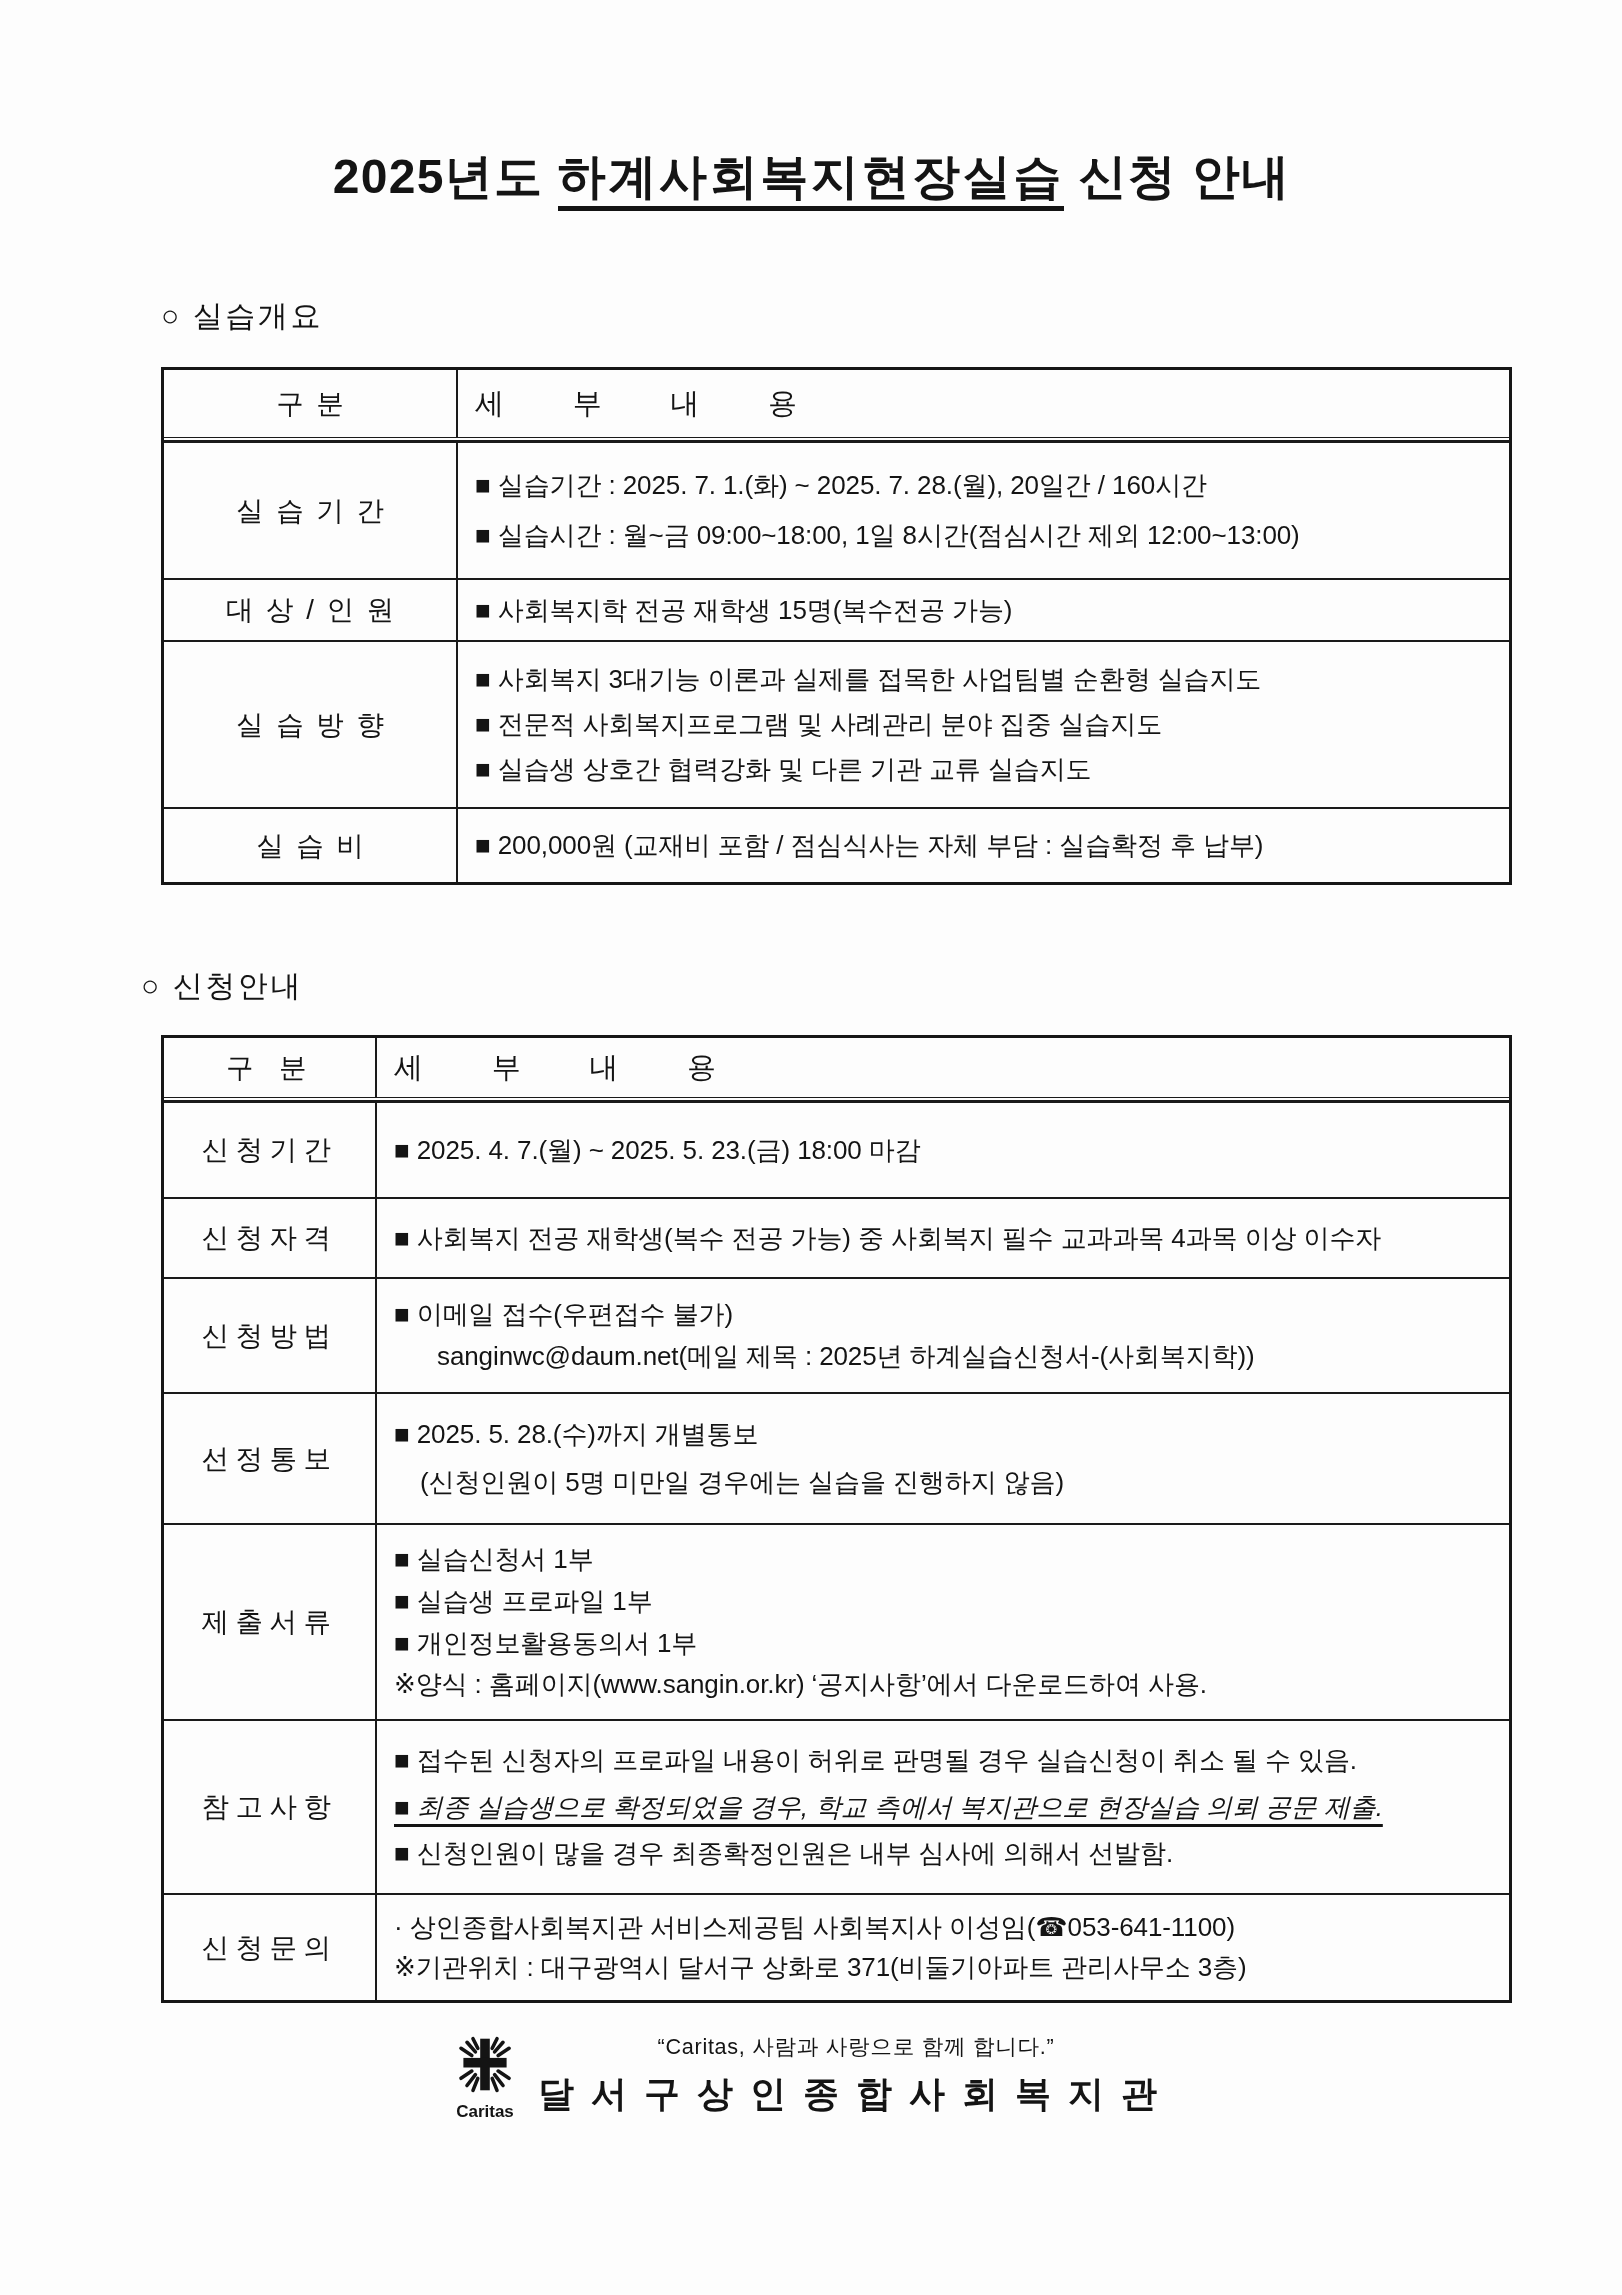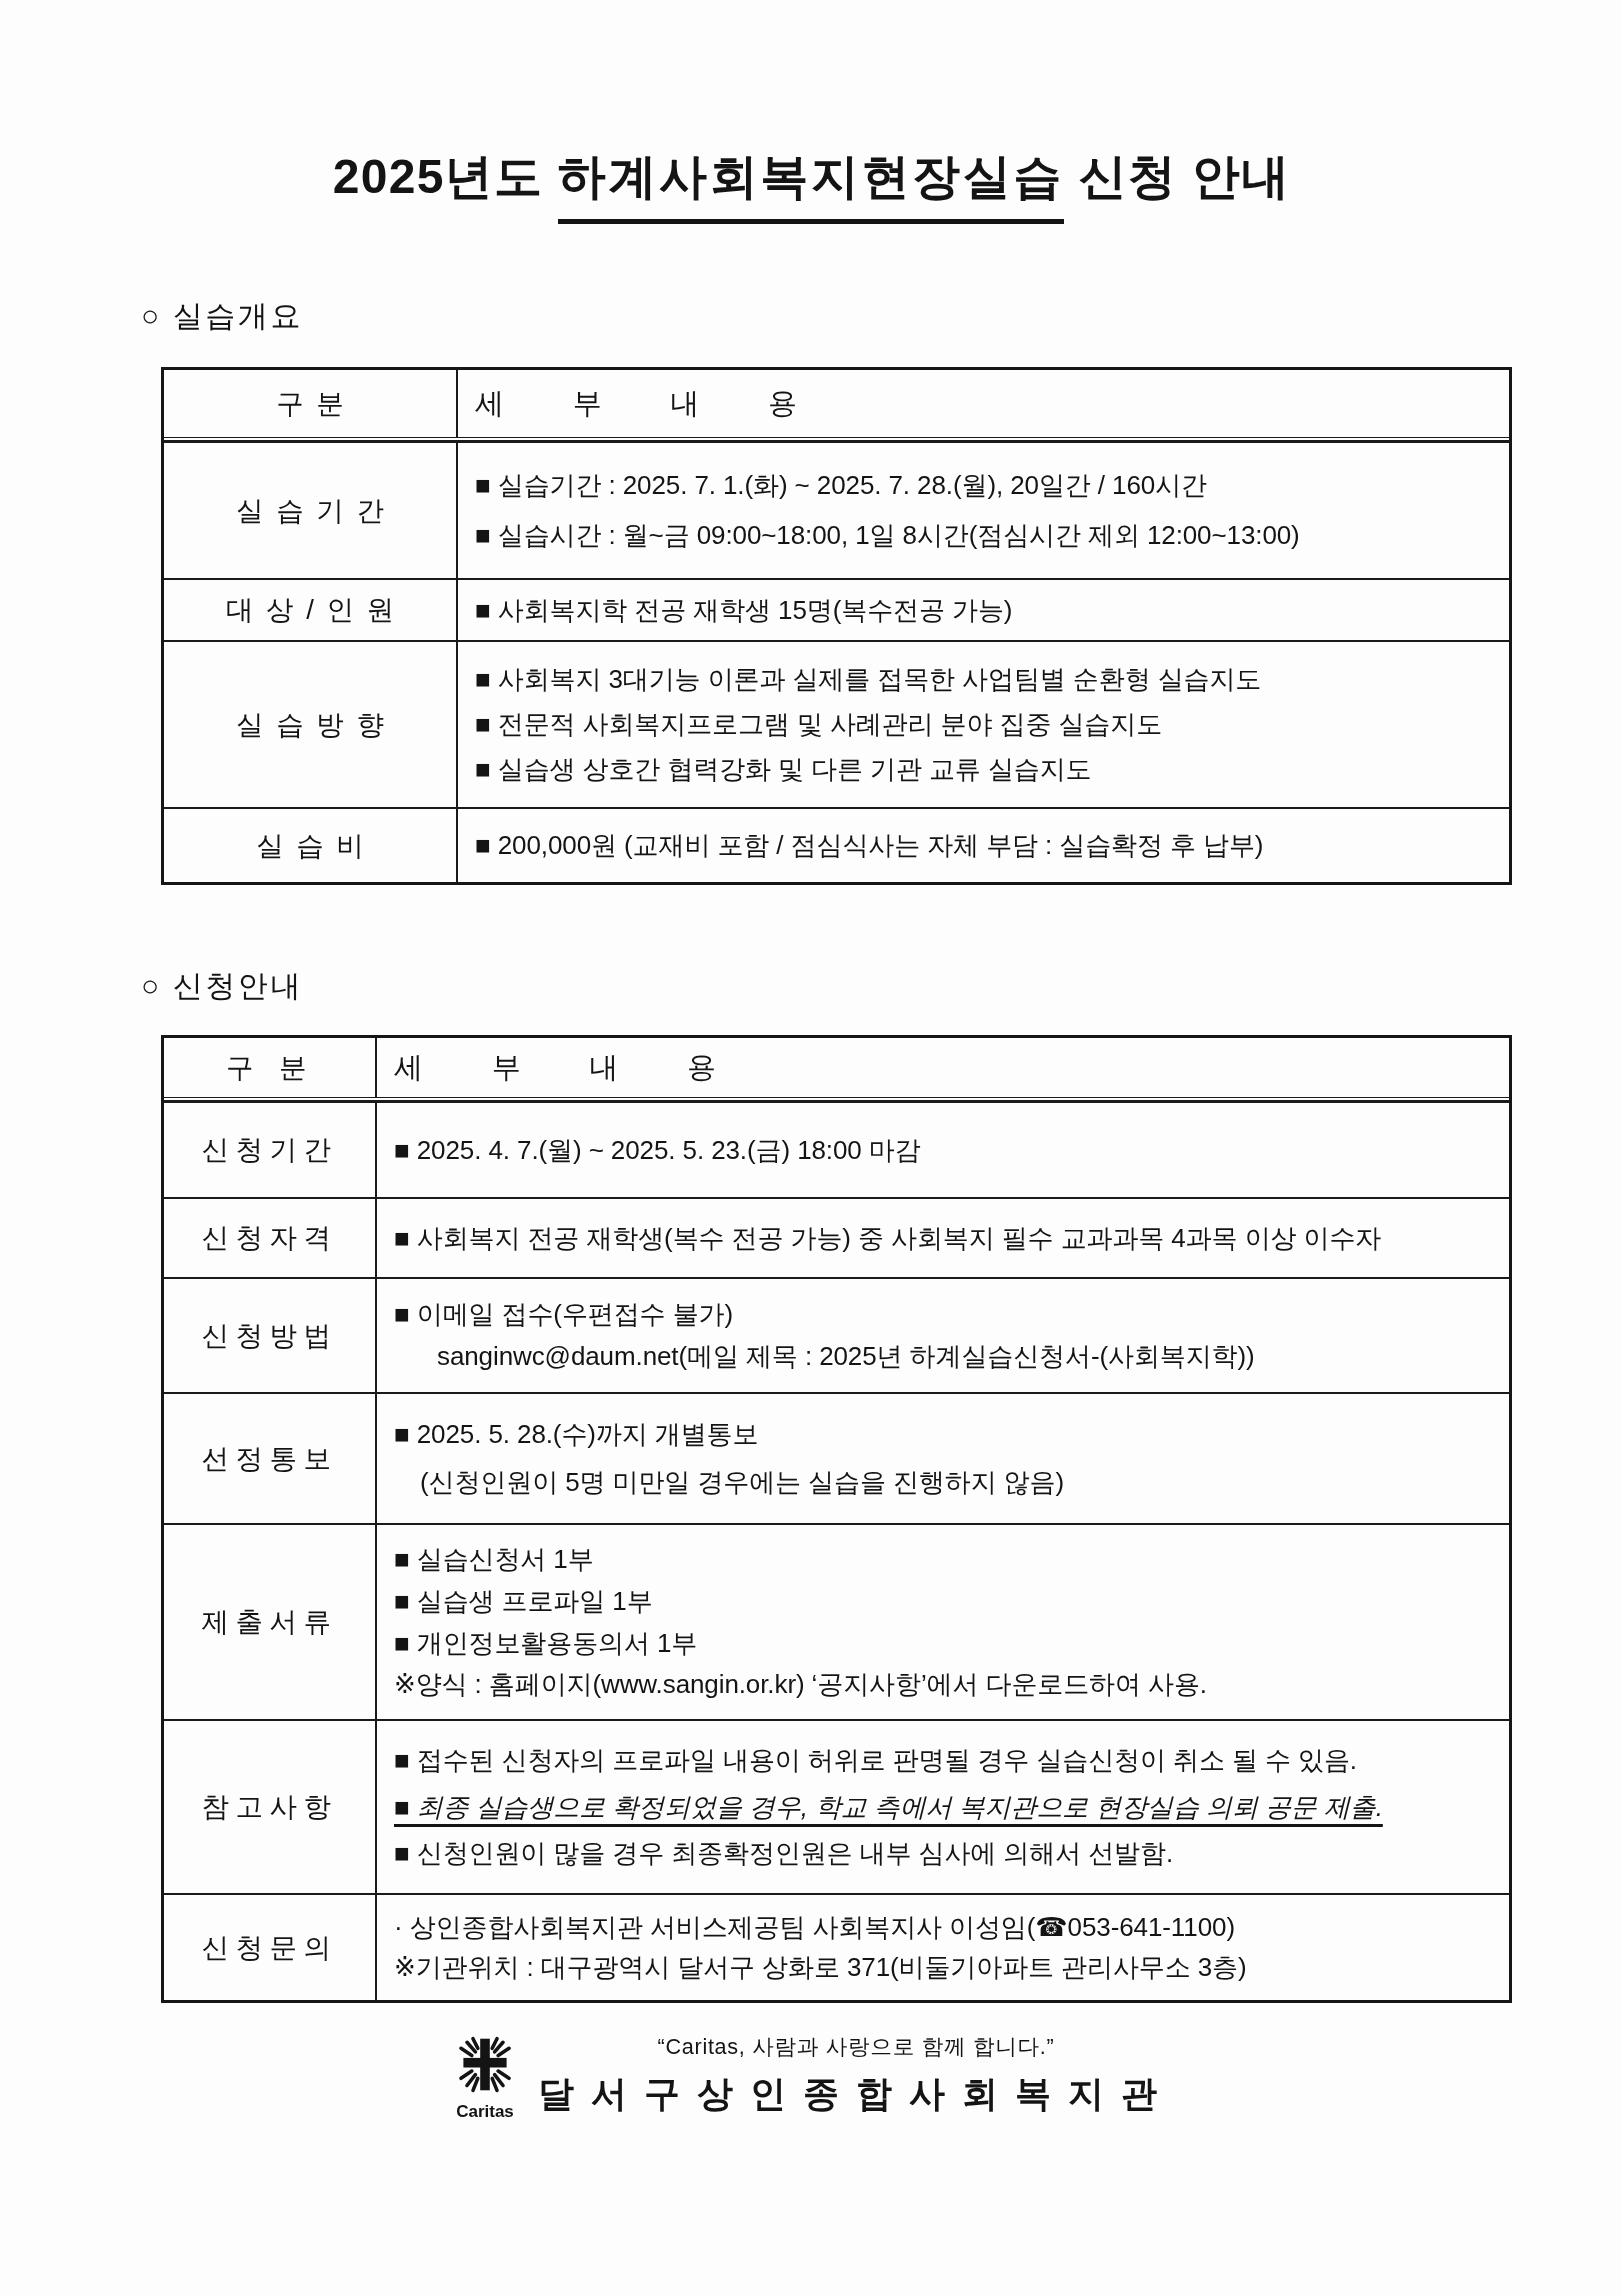--- a/index.html
+++ b/index.html
@@ -15,31 +15,31 @@
   
   .doc-title{
     position:absolute; top:145px; left:0; width:100%;
     text-align:center;
     font-size:48px; font-weight:700;
     letter-spacing:1.3px;
     white-space:nowrap;
   }
   .doc-title .u{
     border-bottom:5.9px solid #141414;
-    padding-bottom:16px;
+    padding-bottom:3px;
     font-weight:800;
     letter-spacing:2.6px;
   }
   
   .sec-head{
     position:absolute; left:141px;
     font-size:30px; letter-spacing:2.6px;
     white-space:nowrap;
   }
-  .sec-head.s1{ top:296px; }
+  .sec-head.s1{ top:296px;margin-left:20px; }
   .sec-head.s2{ top:966px; }
   
   .tbl{
     position:absolute; left:161px; width:1351px;
     border:3.3px solid #161616;
     background:transparent;
   }
   .tbl.t1{ top:367px;  }
   .tbl.t2{ top:1035px; }
   .row{ display:flex; width:100%; border-top:2px solid #1a1a1a; }

